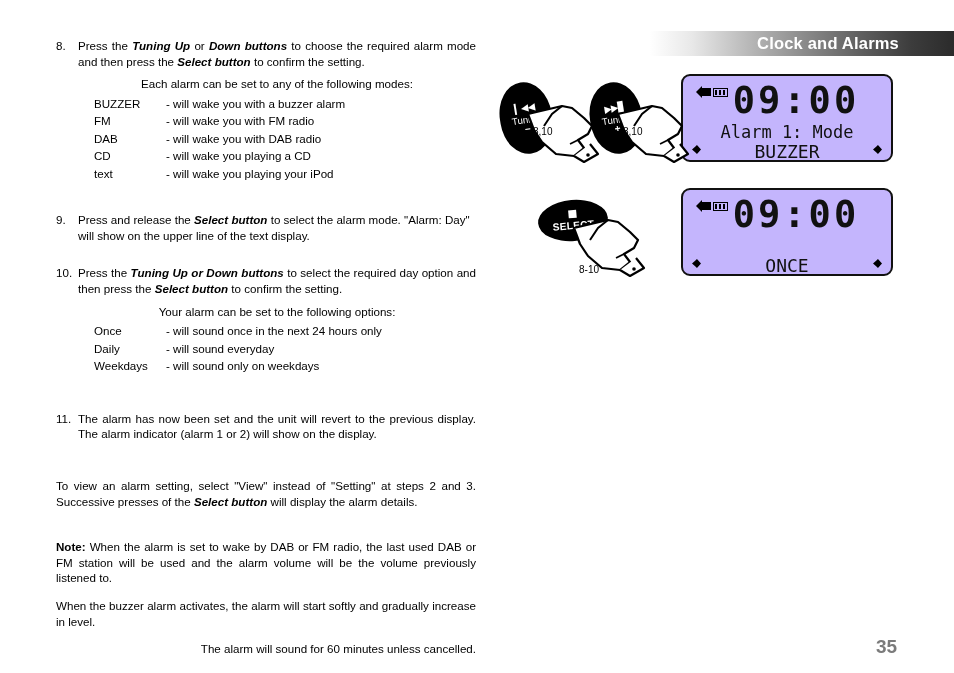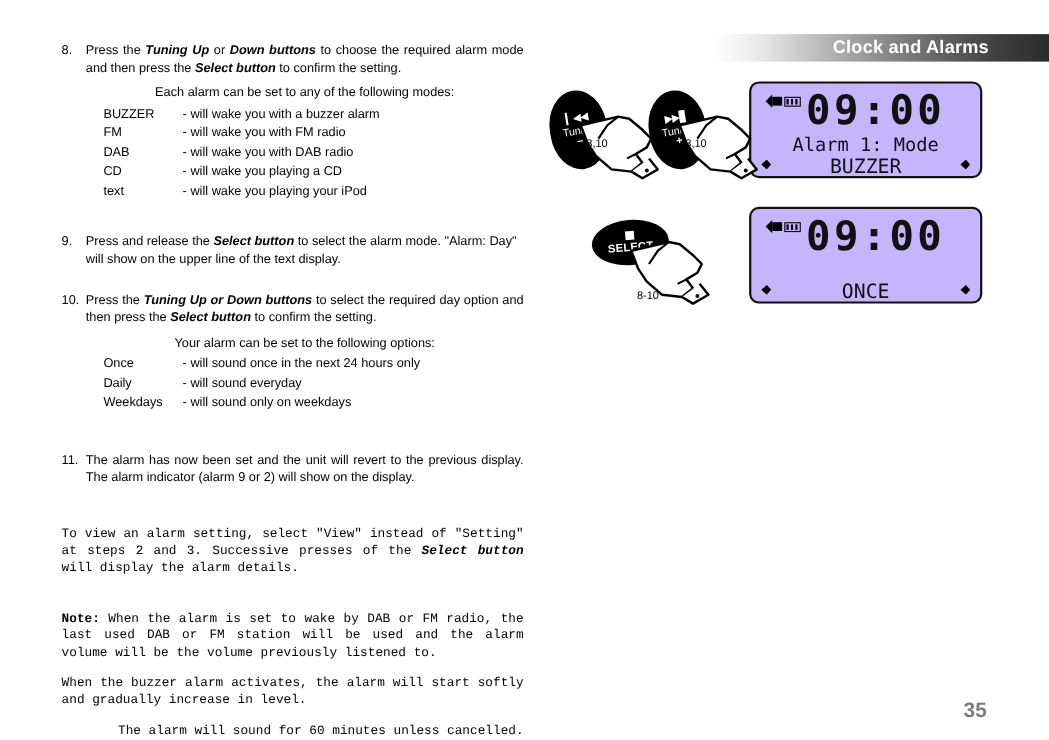--- a/index.html
+++ b/index.html
@@ -90,21 +90,20 @@
   .opt-name { width: 68px; padding-right: 4px !important; }
 
   .gap-sm { height: 22px; }
   .gap-md { height: 30px; }
   .gap-lg { height: 36px; }
 
   .para {
     text-align: justify;
     font-size: 11.6px;
     line-height: 15.6px;
-    font-family: Liberation Mono, monospace;
   }
   .para.left { text-align: right; }
   .para + .para { margin-top: 12px; }
 
   
   .page-num {
     position: absolute;
     left: 876px;
     top: 636px;
     font-size: 19px;
@@ -364,21 +363,21 @@
       <td class="opt-name">Weekdays</td>
       <td>- will sound only on weekdays</td>
     </tr>
   </tbody>
     </table>
 
   <div class="gap-lg"></div>
 
   <div class="step">
     <div class="step-num wide">11.</div>
-    <div class="step-body">The alarm has now been set and the unit will revert to the previous display. The alarm indicator (alarm 9 or 2) will show on the display.</div>
+    <div class="step-body">The alarm has now been set and the unit will revert to the previous display. The alarm indicator (alarm 1 or 2) will show on the display.</div>
   </div>
 
   <div class="gap-lg"></div>
 
   <div class="para">
     <span>To view an alarm setting, select "View" instead of "Setting" at steps 2 and 3. Successive presses of the </span><b class="bi">Select button</b><span> will display the alarm details.</span>
   </div>
 
   <div class="gap-md"></div>
 

